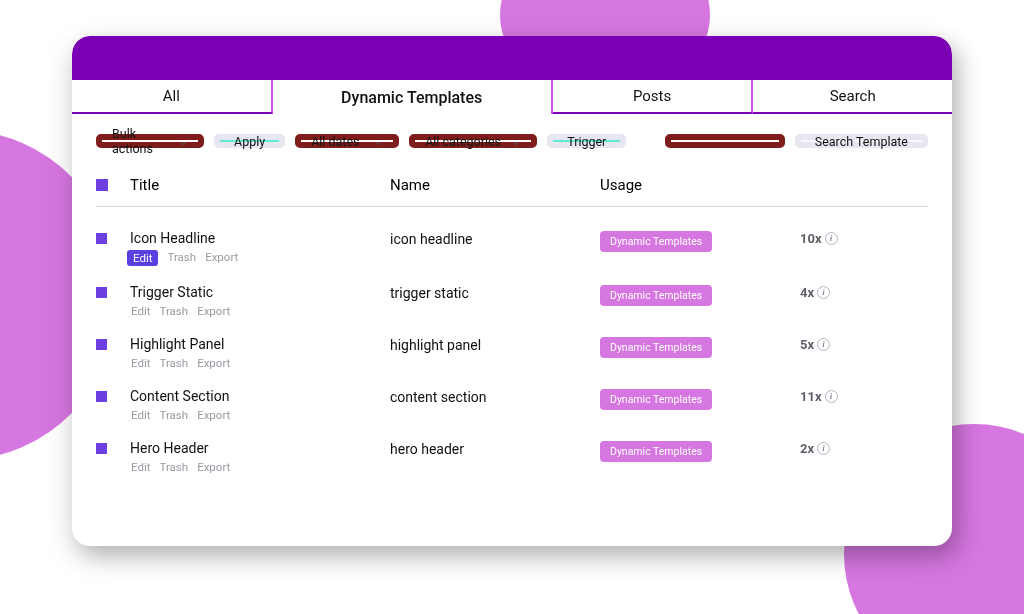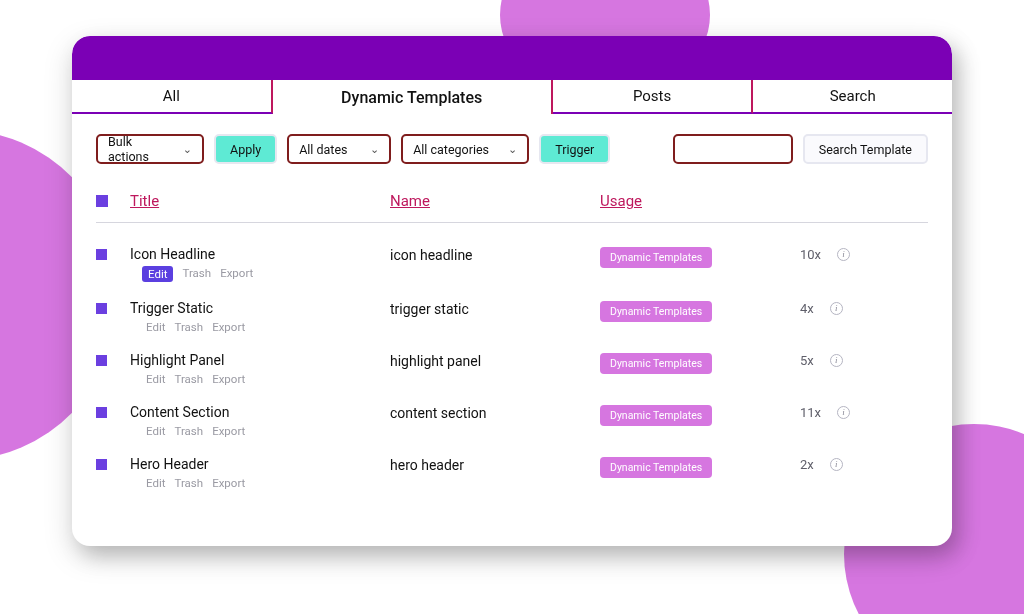--- a/index.html
+++ b/index.html
@@ -32,80 +32,80 @@
     position: relative;
     align-items: stretch;
   }
   .tab {
     flex: 1;
     display: flex;
     align-items: center;
     justify-content: center;
     font-size: 15px;
     color: #111;
-    border-right: 2px solid #be185d;
+    border-right: 2px solid #d946ef;
     border-bottom: 2px solid #7b00b5;
     background: #fff;
     cursor: pointer;
   }
   .tab:last-child { border-right: none; }
   .tab.active {
     border-bottom: none;
     font-size: 16px;
     font-weight: 500;
     flex: 1.4;
   }
 
   .toolbar {
     display: flex; align-items: center; gap: 10px;
     padding: 20px 24px 10px 24px;
   }
   .select, .btn, .input {
-    height: 30px; border: 2px solid #7f1d1d; border-radius: 5px; background: #fff;
+    height: 14px; border: 6px solid #7f1d1d; border-radius: 5px; background: #fff;
     font-size: 12.5px; color: #111; display: flex; align-items: center; padding: 0 10px;
   }
   .select { justify-content: space-between; gap: 10px; cursor: pointer; }
   .select .chev { font-size: 11px; color: #555; }
   .btn { background: #5eead4; border-color: #e6e7f0; cursor: pointer; padding: 0 14px; }
   .input { width: 120px; }
   .spacer { flex: 1; }
 
   .table {
     padding: 0 24px 0 24px;
   }
   .thead {
     display: flex; align-items: center; padding: 18px 0 12px 0;
     border-bottom: 1px solid #d6d6de;
   }
   .col-check { width: 34px; display:flex; align-items:center; }
   .col-title { width: 260px; }
   .col-name  { width: 210px; }
   .col-type  { width: 200px; }
   .col-usage { width: 120px; text-align:left; }
-  .thead .th { font-size: 15px; color: #be185d; text-decoration: underline; }
+  .thead .th { font-size: 15px; color: #000000; }
 
   .check {
     width: 11px; height: 11px; background: #6b3fe0; display:inline-block;
   }
   .check-head { width:12px; height:12px; }
 
   .rows { padding-top: 14px; }
   .row {
     display: flex; align-items: flex-start; padding: 9px 0 9px 0;
   }
   .title-main { font-size: 14px; color: #111; margin-bottom: 4px; }
-  .row-actions { font-size: 11.5px; color: #9a9aa3; display:flex; gap:9px; margin-left:16px; }
+  .row-actions { font-size: 11.5px; color: #9a9aa3; display:flex; gap:9px; margin-left:1px; }
   .row-actions .act { cursor:pointer; }
   .row-actions .act.edit-on { background:#5b3fe0; color:#fff; padding:1px 6px; border-radius:3px; margin-left:-4px; }
   .name-cell { font-size: 14px; color: #111; padding-top:1px; }
   .badge {
     display:inline-block; background:#d676e0; color:#fff; font-size:10.5px;
     padding:4px 10px; border-radius:4px; margin-top:0px;
   }
-  .usage-cell { font-size: 13px; color:#5f5f6a; display:flex; align-items:center; gap:16px; padding-top:1px; }
+  .usage-cell { font-size: 13px; color:#5f5f6a; display:flex; align-items:center; gap:3px; padding-top:1px;font-weight:bold; }
   .info-icon {
     width:13px; height:13px; border:1px solid #b5b5c2; border-radius:50%;
     display:inline-flex; align-items:center; justify-content:center; font-size:9px; color:#8b8b98; font-style: italic; font-family: Georgia, serif;
     line-height:1;
   }
 </style>
 </head>
 <body>
 
 <div class="blob blob-top"></div>

